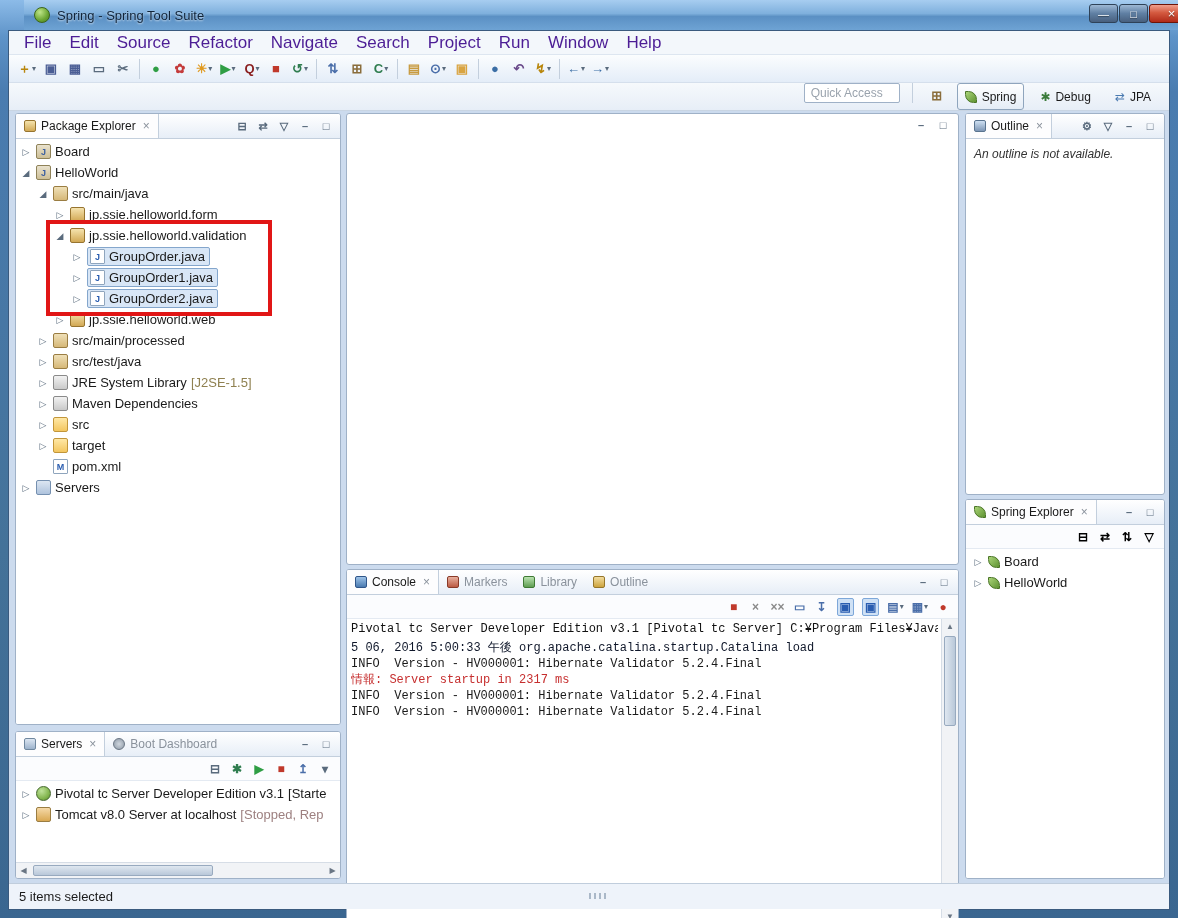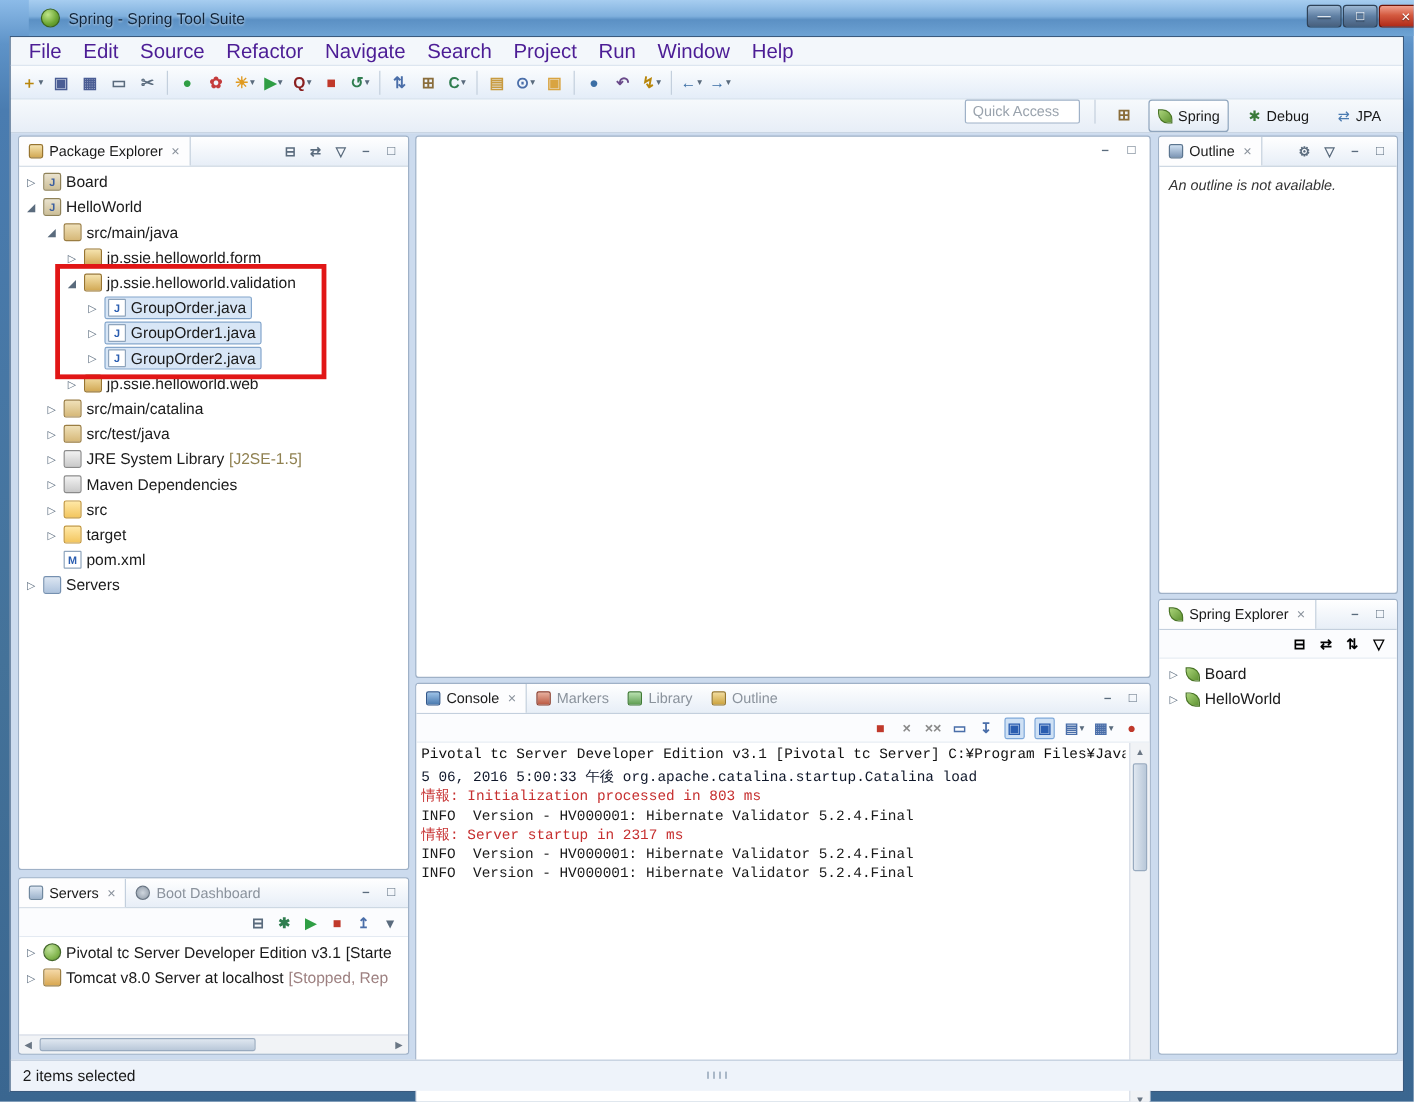--- a/index.html
+++ b/index.html
@@ -310,21 +310,21 @@
           </span>
         </div>
         <div class="trow" style="padding-left:38px">
           <span class="arrow">▷</span>
           <span class="ticon i-pkg"></span>
           <span>jp.ssie.helloworld.web</span>
         </div>
         <div class="trow" style="padding-left:21px">
           <span class="arrow">▷</span>
           <span class="ticon i-src"></span>
-          <span>src/main/catalina</span>
+          <span>src/main/processed</span>
         </div>
         <div class="trow" style="padding-left:21px">
           <span class="arrow">▷</span>
           <span class="ticon i-src"></span>
           <span>src/test/java</span>
         </div>
         <div class="trow" style="padding-left:21px">
           <span class="arrow">▷</span>
           <span class="ticon i-lib"></span>
           <span>JRE System Library</span>
@@ -423,21 +423,20 @@
         <span class="hic">
             <span style="color: rgb(74, 110, 169);">▦</span>
             <span class="dd">▾</span>
           </span>
         <span class="hic" style="color: rgb(192, 57, 43);">●</span>
       </div>
       <div class="console-body">
         <div class="console-text">
           <div class="ctitle">Pivotal tc Server Developer Edition v3.1 [Pivotal tc Server] C:¥Program Files¥Java¥jdk1.8.0_45¥bin¥java</div>
           <div class="cline" style="color: #0f172a;">5 06, 2016 5:00:33 午後 org.apache.catalina.startup.Catalina load</div>
-          <div class="cline" style="color: rgb(198, 47, 47);">情報: Initialization processed in 803 ms</div>
           <div class="cline" style="color: rgb(26, 26, 26);">INFO  Version - HV000001: Hibernate Validator 5.2.4.Final</div>
           <div class="cline" style="color: rgb(198, 47, 47);">情報: Server startup in 2317 ms</div>
           <div class="cline" style="color: rgb(26, 26, 26);">INFO  Version - HV000001: Hibernate Validator 5.2.4.Final</div>
           <div class="cline" style="color: rgb(26, 26, 26);">INFO  Version - HV000001: Hibernate Validator 5.2.4.Final</div>
         </div>
         <div class="vscroll">
           <div class="sarrow">▲</div>
           <div class="vthumb"></div>
           <div class="sarrow down">▼</div>
         </div>
@@ -517,18 +516,18 @@
       <div class="hscroll">
         <div class="sarrow left">◀</div>
         <div class="hthumb"></div>
         <div class="sarrow right">▶</div>
       </div>
     </div>
 
   </div>
 
   <div class="statusbar">
-    <span>2 items selected</span>
+    <span>5 items selected</span>
     <span class="sb-handle"></span>
   </div>
 </div>
 
 <div class="annotation"></div>
 
 </body></html>

